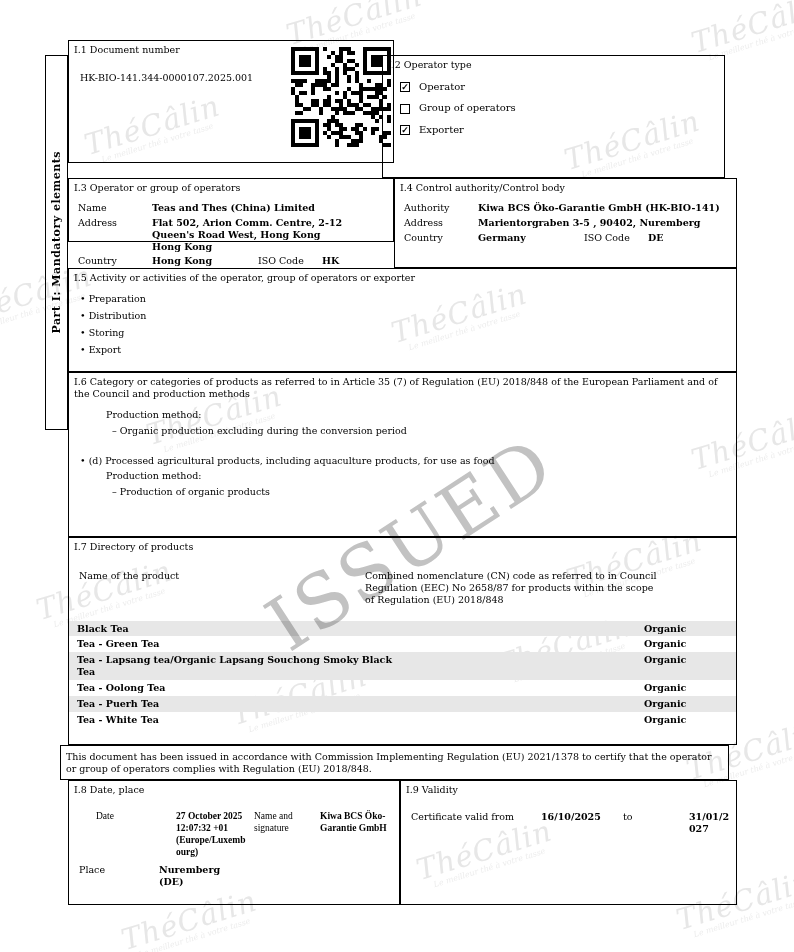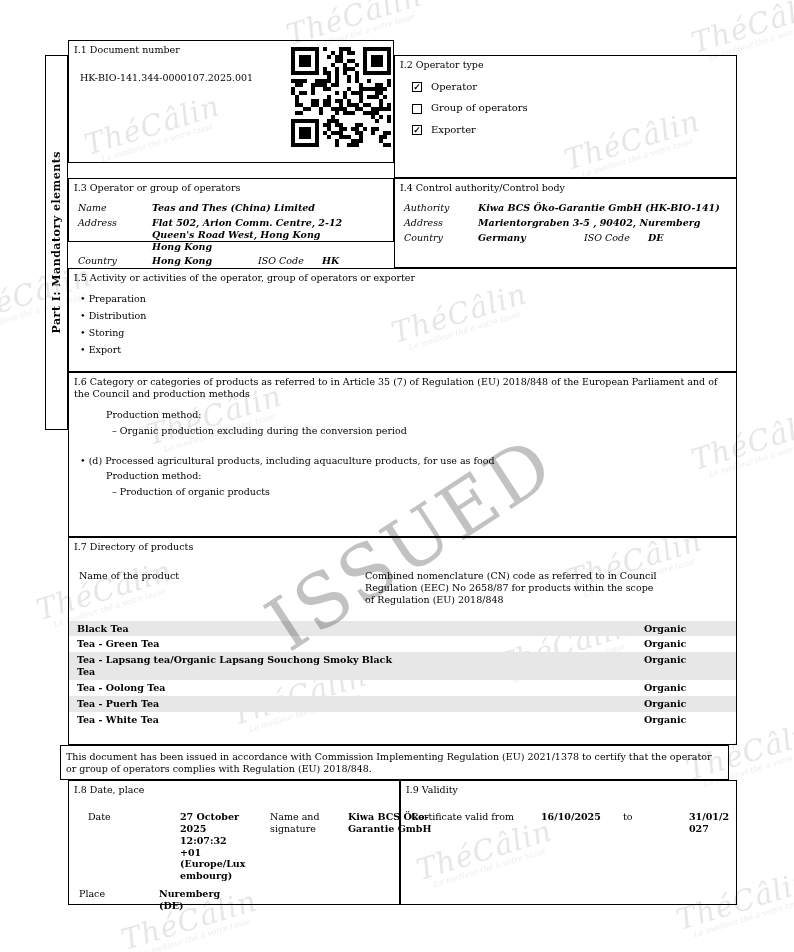--- a/index.html
+++ b/index.html
@@ -39,21 +39,21 @@
   .cb { width:10px; height:10px; border:1.5px solid #000; font-size:9px; line-height:8px;
         text-align:center; font-weight:bold; margin-right:9px; flex:none; }
   .cblabel { font-size:10px; }
 
   .row { display:flex; margin:3px 0 0 4px; align-items:flex-start; }
   .lab { width:74px; flex:none; }
   .val { font-weight:bold; }
   .addr { width:218px; white-space:pre-line; }
   .cval { width:106px; flex:none; }
   .isolab { width:64px; flex:none; font-weight:normal; }
-  .kvwrap { margin-top:8px;font-style:italic; }
+  .kvwrap { margin-top:8px; }
 
   .bullets { margin:9px 0 0 6px; }
   .bullets div { margin-bottom:5px; }
   .bullets div::before { content:"• "; }
 
   .cats { margin-left:6px; }
   .cat { margin-top:9px; }
   .cat + .cat { margin-top:18px; }
   .cat-bullet::before { content:"• "; }
   .pmlab { margin:4px 0 0 26px; }
@@ -63,22 +63,22 @@
   .ph1 { width:286px; flex:none; }
   .ph2 { width:300px; }
   .prows { margin:15px -5px 0 -5px; }
   .prow { display:flex; padding:2px 8px; min-height:15px; align-items:flex-start; }
   .prows div.prow:nth-of-type(odd) { background:#e7e7e7; }
   .pname { width:330px; flex:none; font-weight:bold; }
   .ptype { margin-left:auto; width:84px; flex:none; font-weight:bold; }
 
   .stmt { padding-top:2px; }
 
-  .g8 { display:grid; grid-template-columns:72px 70px 58px 96px; column-gap:20px;
-        margin:15px 0 0 14px; }
+  .g8 { display:grid; grid-template-columns:72px 70px 58px 96px; column-gap:8px;
+        margin:15px 0 0 22px;font-family:Liberation Serif, serif; }
   .g8 .val, .g9 .val { overflow-wrap:anywhere; }
   .gp { display:grid; grid-template-columns:72px 66px; column-gap:8px; margin:6px 0 0 5px; }
   .g9 { display:grid; grid-template-columns:122px 74px 58px auto; column-gap:8px;
         margin:15px 0 0 5px; }
 </style>
 </head>
 <body>
 
 <div id="cert">
 
@@ -352,21 +352,21 @@
           <rect x="18" y="0" width="7" height="7"></rect>
           <rect x="19" y="1" width="5" height="5" fill="#fff"></rect>
           <rect x="20" y="2" width="3" height="3"></rect>
           <rect x="0" y="18" width="7" height="7"></rect>
           <rect x="1" y="19" width="5" height="5" fill="#fff"></rect>
           <rect x="2" y="20" width="3" height="3"></rect>
         </g>
       </svg>
   </div>
 
-  <div class="box" style="left:394px;top:55px;width:343px;height:123px">
+  <div class="box" style="left:382px;top:55px;width:343px;height:123px">
     <div class="slabel">I.2 Operator type</div>
     <div class="cbrows">
 
         <div class="cbrow">
           <span class="cb">✓</span>
           <span class="cblabel">Operator</span>
         </div>
 
         <div class="cbrow">
           <span class="cb"></span>

